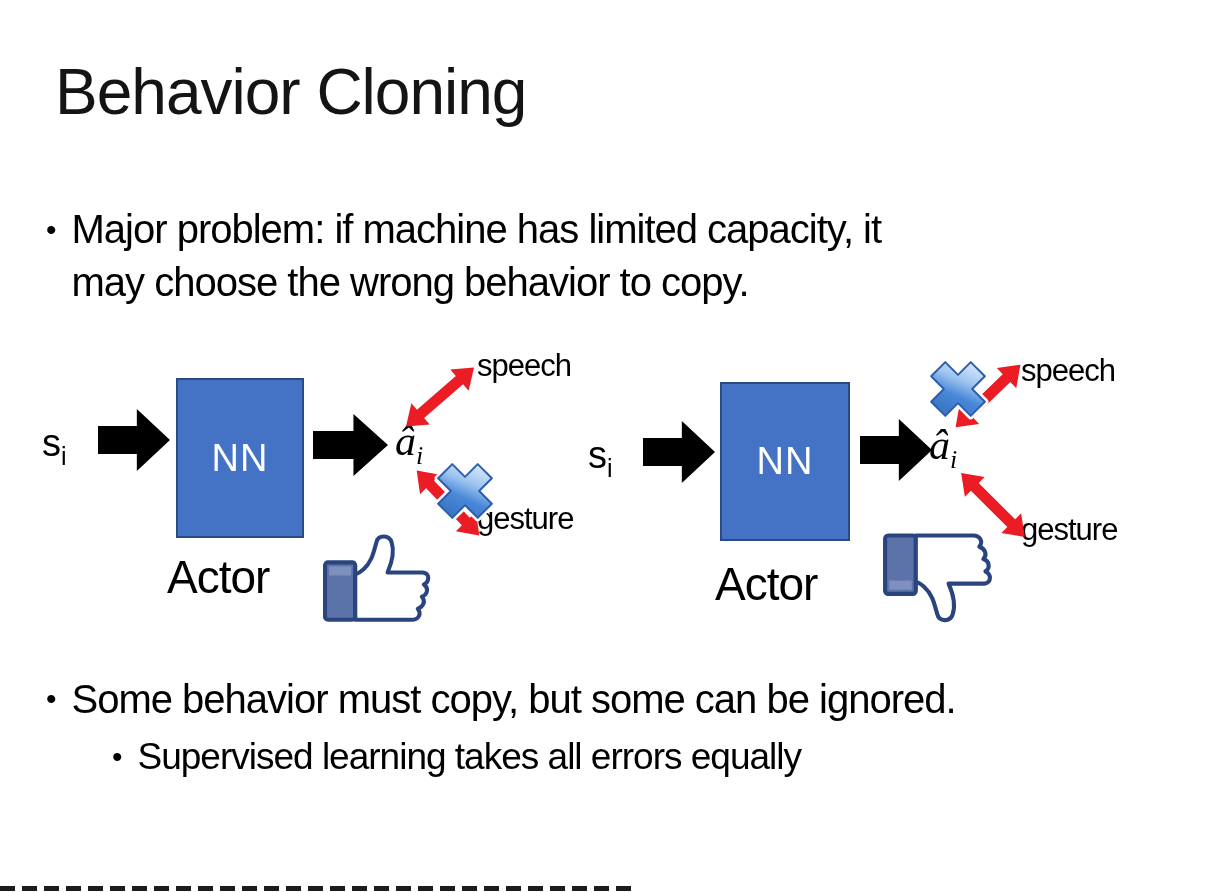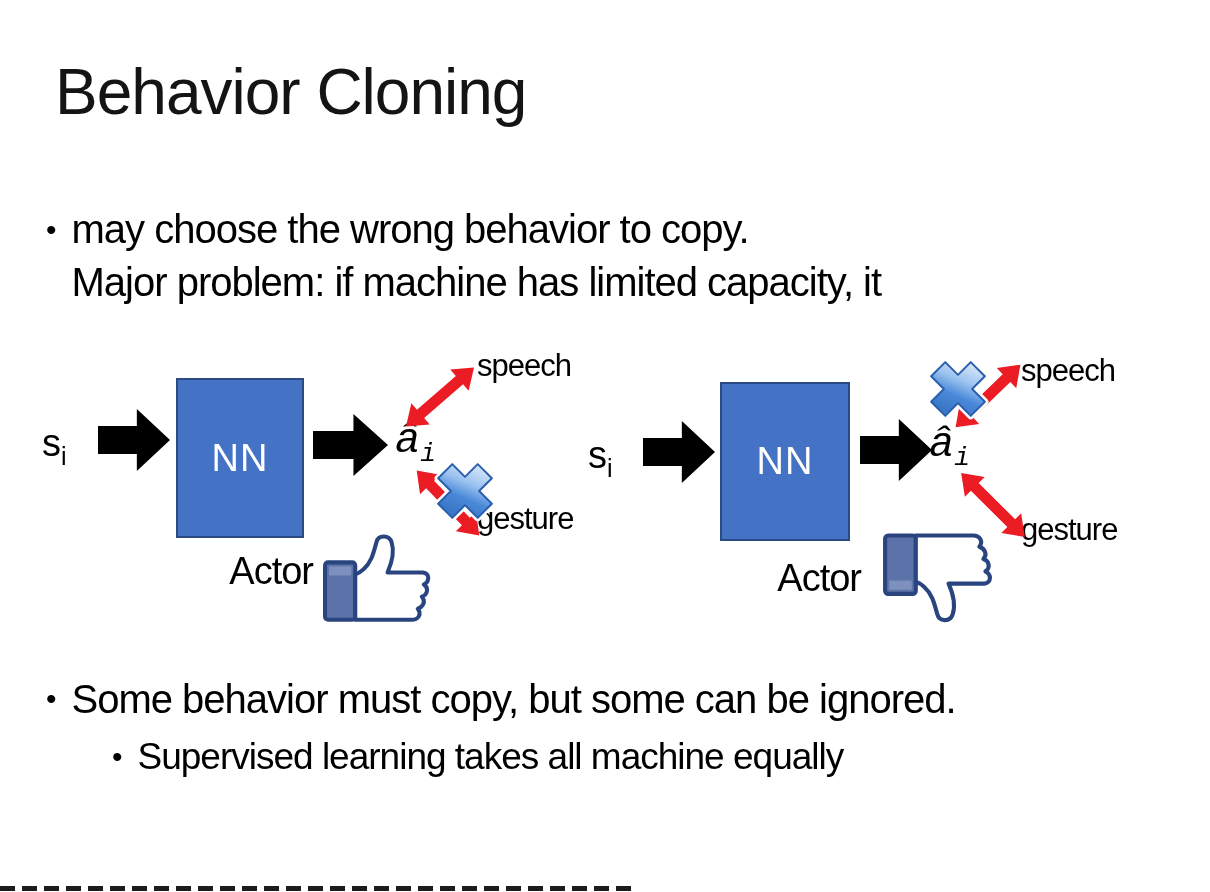--- a/index.html
+++ b/index.html
@@ -15,26 +15,26 @@
   .bullet{display:flex;gap:16px;letter-spacing:-1px;white-space:nowrap}
   .bullet .dot{font-size:30px;line-height:inherit;flex:0 0 auto}
   .b1{left:46px;top:203px;font-size:40px;line-height:53px}
   .b1 .line{display:block}
   .b2{left:46px;top:676px;font-size:40px;line-height:46px}
   .b3{left:112px;top:736px;font-size:37px;line-height:42px}
 
   
   .silabel{font-size:38px;line-height:1}
   .silabel sub{font-size:25px}
-  .ailabel{font-family:Liberation Mono, monospace;font-style:italic;font-size:42px;line-height:1}
+  .ailabel{font-family:Liberation Serif, serif;font-style:italic;font-size:42px;line-height:1}
   .ailabel sub{font-size:26px;font-style:italic}
   .nnbox{background:#4472C4;border:2px solid #2a4a84;box-sizing:border-box;
          display:flex;align-items:center;justify-content:center;
          color:#fff;font-size:38px;letter-spacing:1px}
-  .actor{font-size:38px;text-align:right;letter-spacing:-1px}
+  .actor{font-size:46px;text-align:left;letter-spacing:-1px}
   .dlabel{font-size:31px;letter-spacing:-1px;line-height:1;white-space:nowrap}
 
   .nn-l{left:176px;top:378px;width:128px;height:160px}
   .nn-r{left:720px;top:382px;width:130px;height:159px}
 
   .si-l{left:42px;top:424px}
   .si-r{left:588px;top:436px}
   .ai-l{left:395px;top:420px;z-index:1}
   .ai-r{left:929px;top:424px;z-index:1}
   .actor-l{left:167px;top:550px;width:146px}
@@ -75,22 +75,22 @@
 </head>
 <body>
 
 <div class="slide">
 
   <div class="abs title">Behavior Cloning</div>
 
   <div class="abs bullet b1">
     <span class="dot">•</span>
     <span class="btext">
+      <span class="line">Major problem: if machine has limited capacity, it</span>
       <span class="line">may choose the wrong behavior to copy.</span>
-      <span class="line">Major problem: if machine has limited capacity, it</span>
     </span>
   </div>
 
   <div class="abs silabel si-l"><span>s</span><sub>i</sub></div>
 
   <div class="abs barrow ain-l">
     <svg viewBox="0 0 76 62" preserveAspectRatio="none">
         <polygon points="0,17 41,17 41,0 76,31 41,62 41,45 0,45" fill="#000"></polygon>
       </svg>
   </div>
@@ -209,18 +209,18 @@
     </svg>
   </div>
 
   <div class="abs bullet b2">
     <span class="dot">•</span>
     <span>Some behavior must copy, but some can be ignored.</span>
   </div>
 
   <div class="abs bullet b3">
     <span class="dot">•</span>
-    <span>Supervised learning takes all machine equally</span>
+    <span>Supervised learning takes all errors equally</span>
   </div>
 
   <div class="abs bottom-dashes"></div>
 
 </div>
 
 </body></html>

